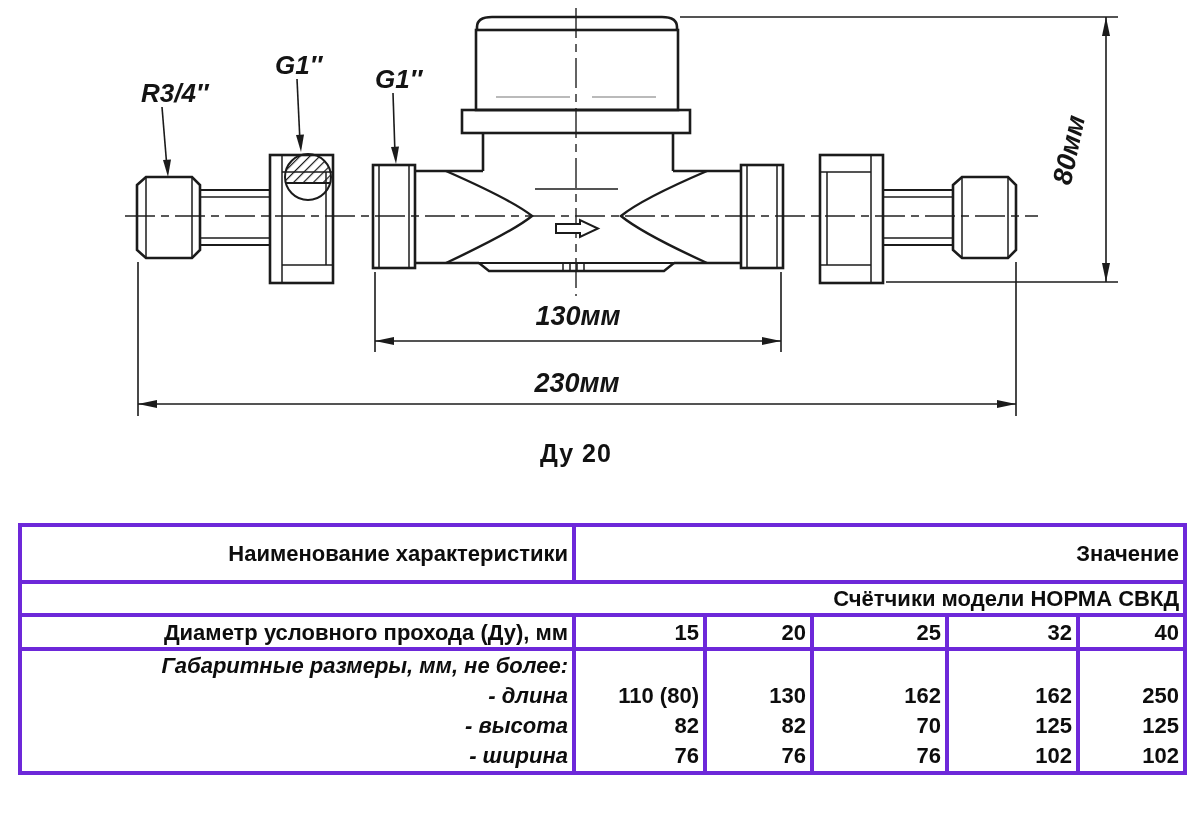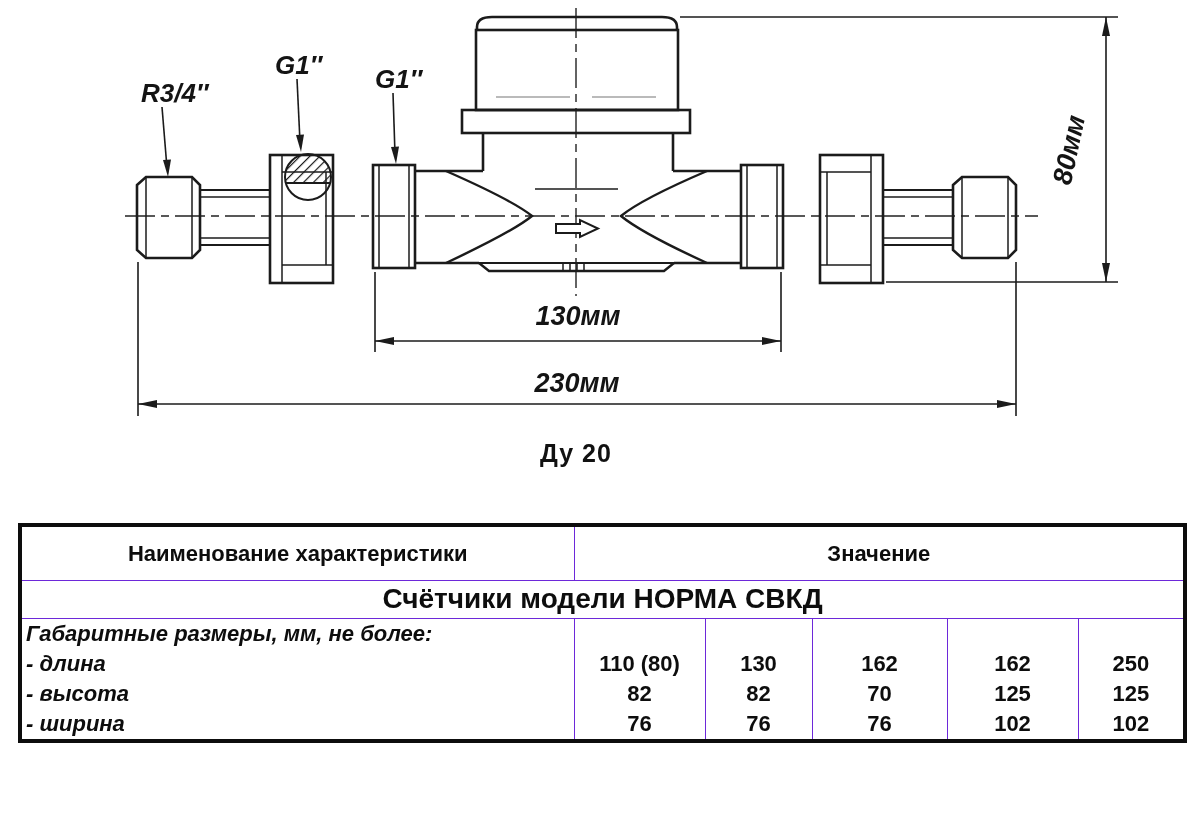--- a/index.html
+++ b/index.html
@@ -12,27 +12,27 @@
   .dwg-label{font-family:"Liberation Sans",sans-serif;font-style:italic;font-weight:700;font-size:26px;fill:#141414;}
   .dwg-dim{font-family:"Liberation Sans",sans-serif;font-style:italic;font-weight:700;font-size:27px;fill:#141414;}
   .dwg-caption{font-family:"Liberation Sans",sans-serif;font-weight:700;font-size:25px;fill:#111;letter-spacing:1px;}
 
   table.spec{
     position:absolute;top:523px;left:18px;width:1165px;
     border-collapse:collapse;table-layout:fixed;
     font-family:"Liberation Sans",sans-serif;font-weight:700;font-size:22px;color:#0d0d0d;
   }
   table.spec td{
-    border:1px solid #6d28d9;padding:0 4px;line-height:1.32;
-    white-space:nowrap;overflow:hidden;
+    border:4px solid #6d28d9;padding:0 4px;line-height:1.32;
+    white-space:nowrap;overflow:hidden;text-align:right;
   }
   table.spec{border:4px solid #0d0d0d;}
   td.name-h{height:53px;text-align:center;vertical-align:middle;border-bottom-width:5px;}
   td.value-h{height:53px;text-align:center;vertical-align:middle;border-bottom-width:5px;}
-  td.subheader{height:26px;text-align:center;border-bottom-width:4px;font-size:28px;}
+  td.subheader{height:26px;text-align:center;border-bottom-width:4px;font-size:22px;}
   td.lbl{text-align:left;padding-left:12px;height:30px;}
   td.num{text-align:center;height:30px;}
   td.dims-lbl{vertical-align:top;text-align:left;padding-left:12px;height:120px;font-style:italic;}
   td.dims-lbl div{line-height:30px;height:30px;}
   td.dims-num{vertical-align:bottom;text-align:center;height:120px;padding-bottom:2px;}
   td.dims-num div{line-height:30px;height:30px;}
 </style>
 </head>
 <body>
 
@@ -180,20 +180,28 @@
     </colgroup>
     <tbody>
       <tr>
         <td class="name-h">Наименование характеристики</td>
         <td class="value-h" colspan="5">Значение</td>
       </tr>
       <tr>
         <td class="subheader" colspan="6">Счётчики модели НОРМА СВКД</td>
       </tr>
       <tr>
+        <td class="lbl">Диаметр условного прохода (Ду), мм</td>
+        <td class="num">15</td>
+        <td class="num">20</td>
+        <td class="num">25</td>
+        <td class="num">32</td>
+        <td class="num">40</td>
+      </tr>
+      <tr>
         <td class="dims-lbl">
           <div>Габаритные размеры, мм, не более:</div>
           <div>- длина</div>
           <div>- высота</div>
           <div>- ширина</div>
         </td>
         <td class="dims-num">
           <div>110 (80)</div>
             <div>82</div>
             <div>76</div>

